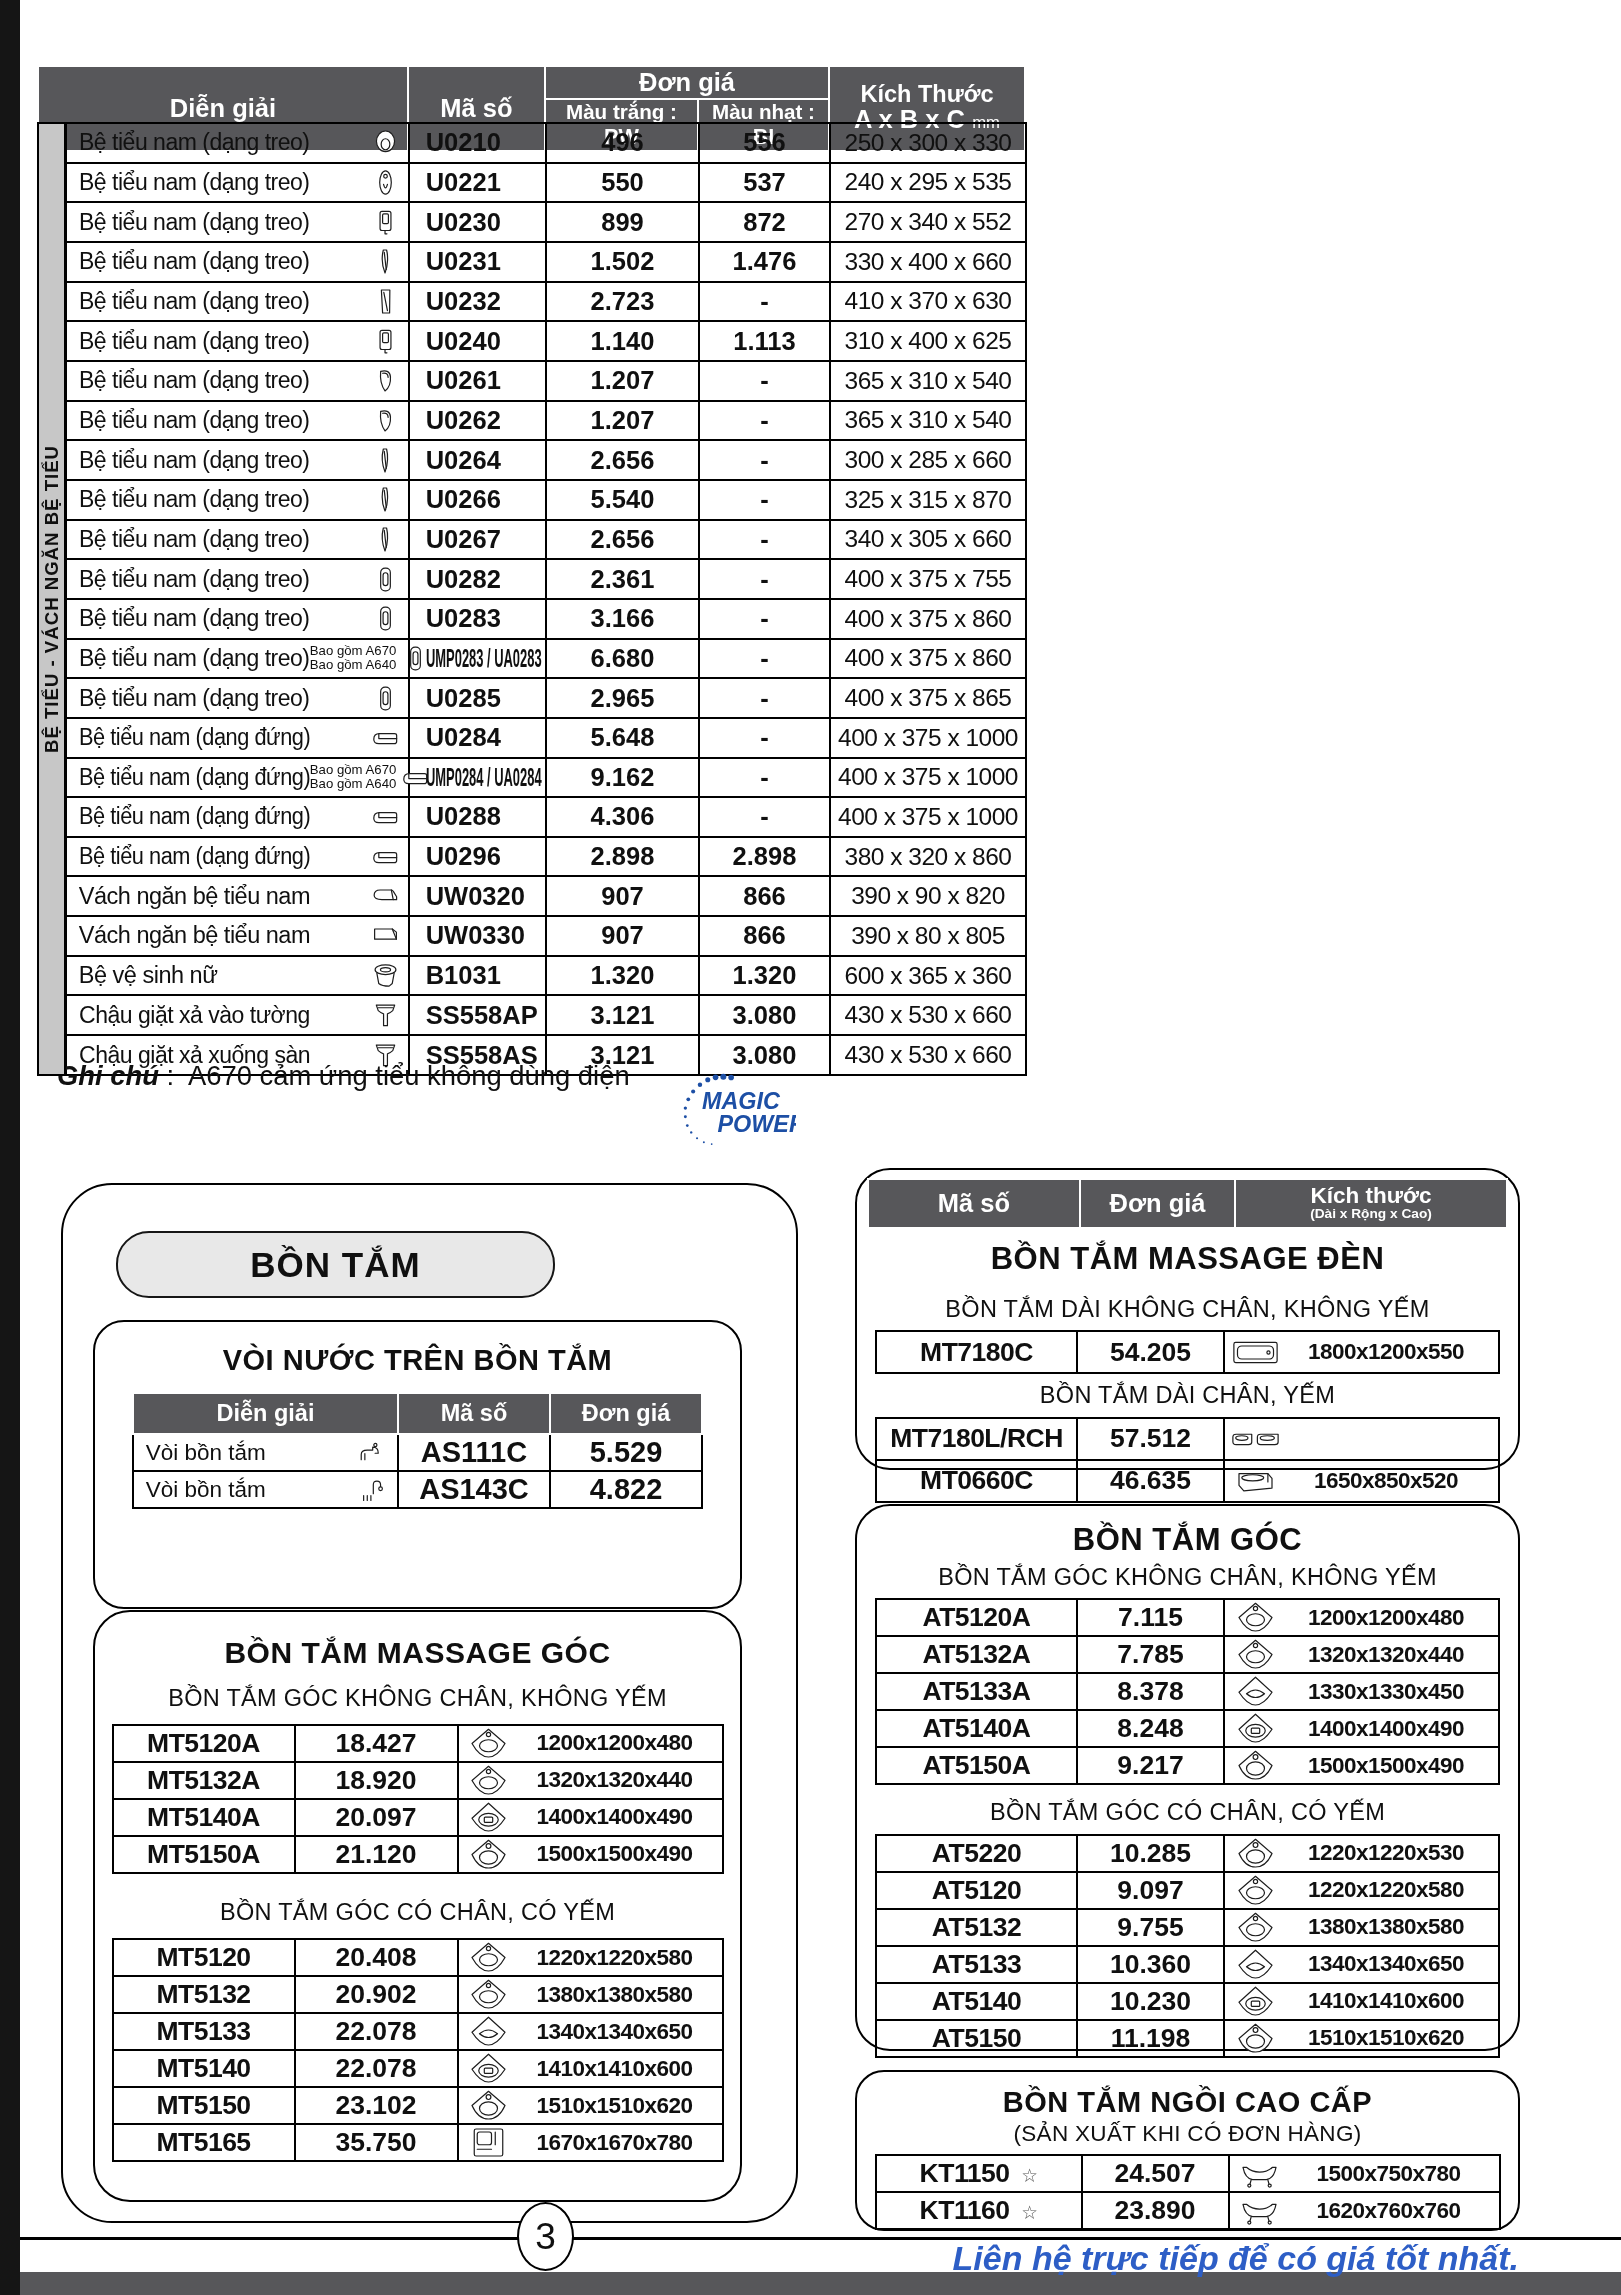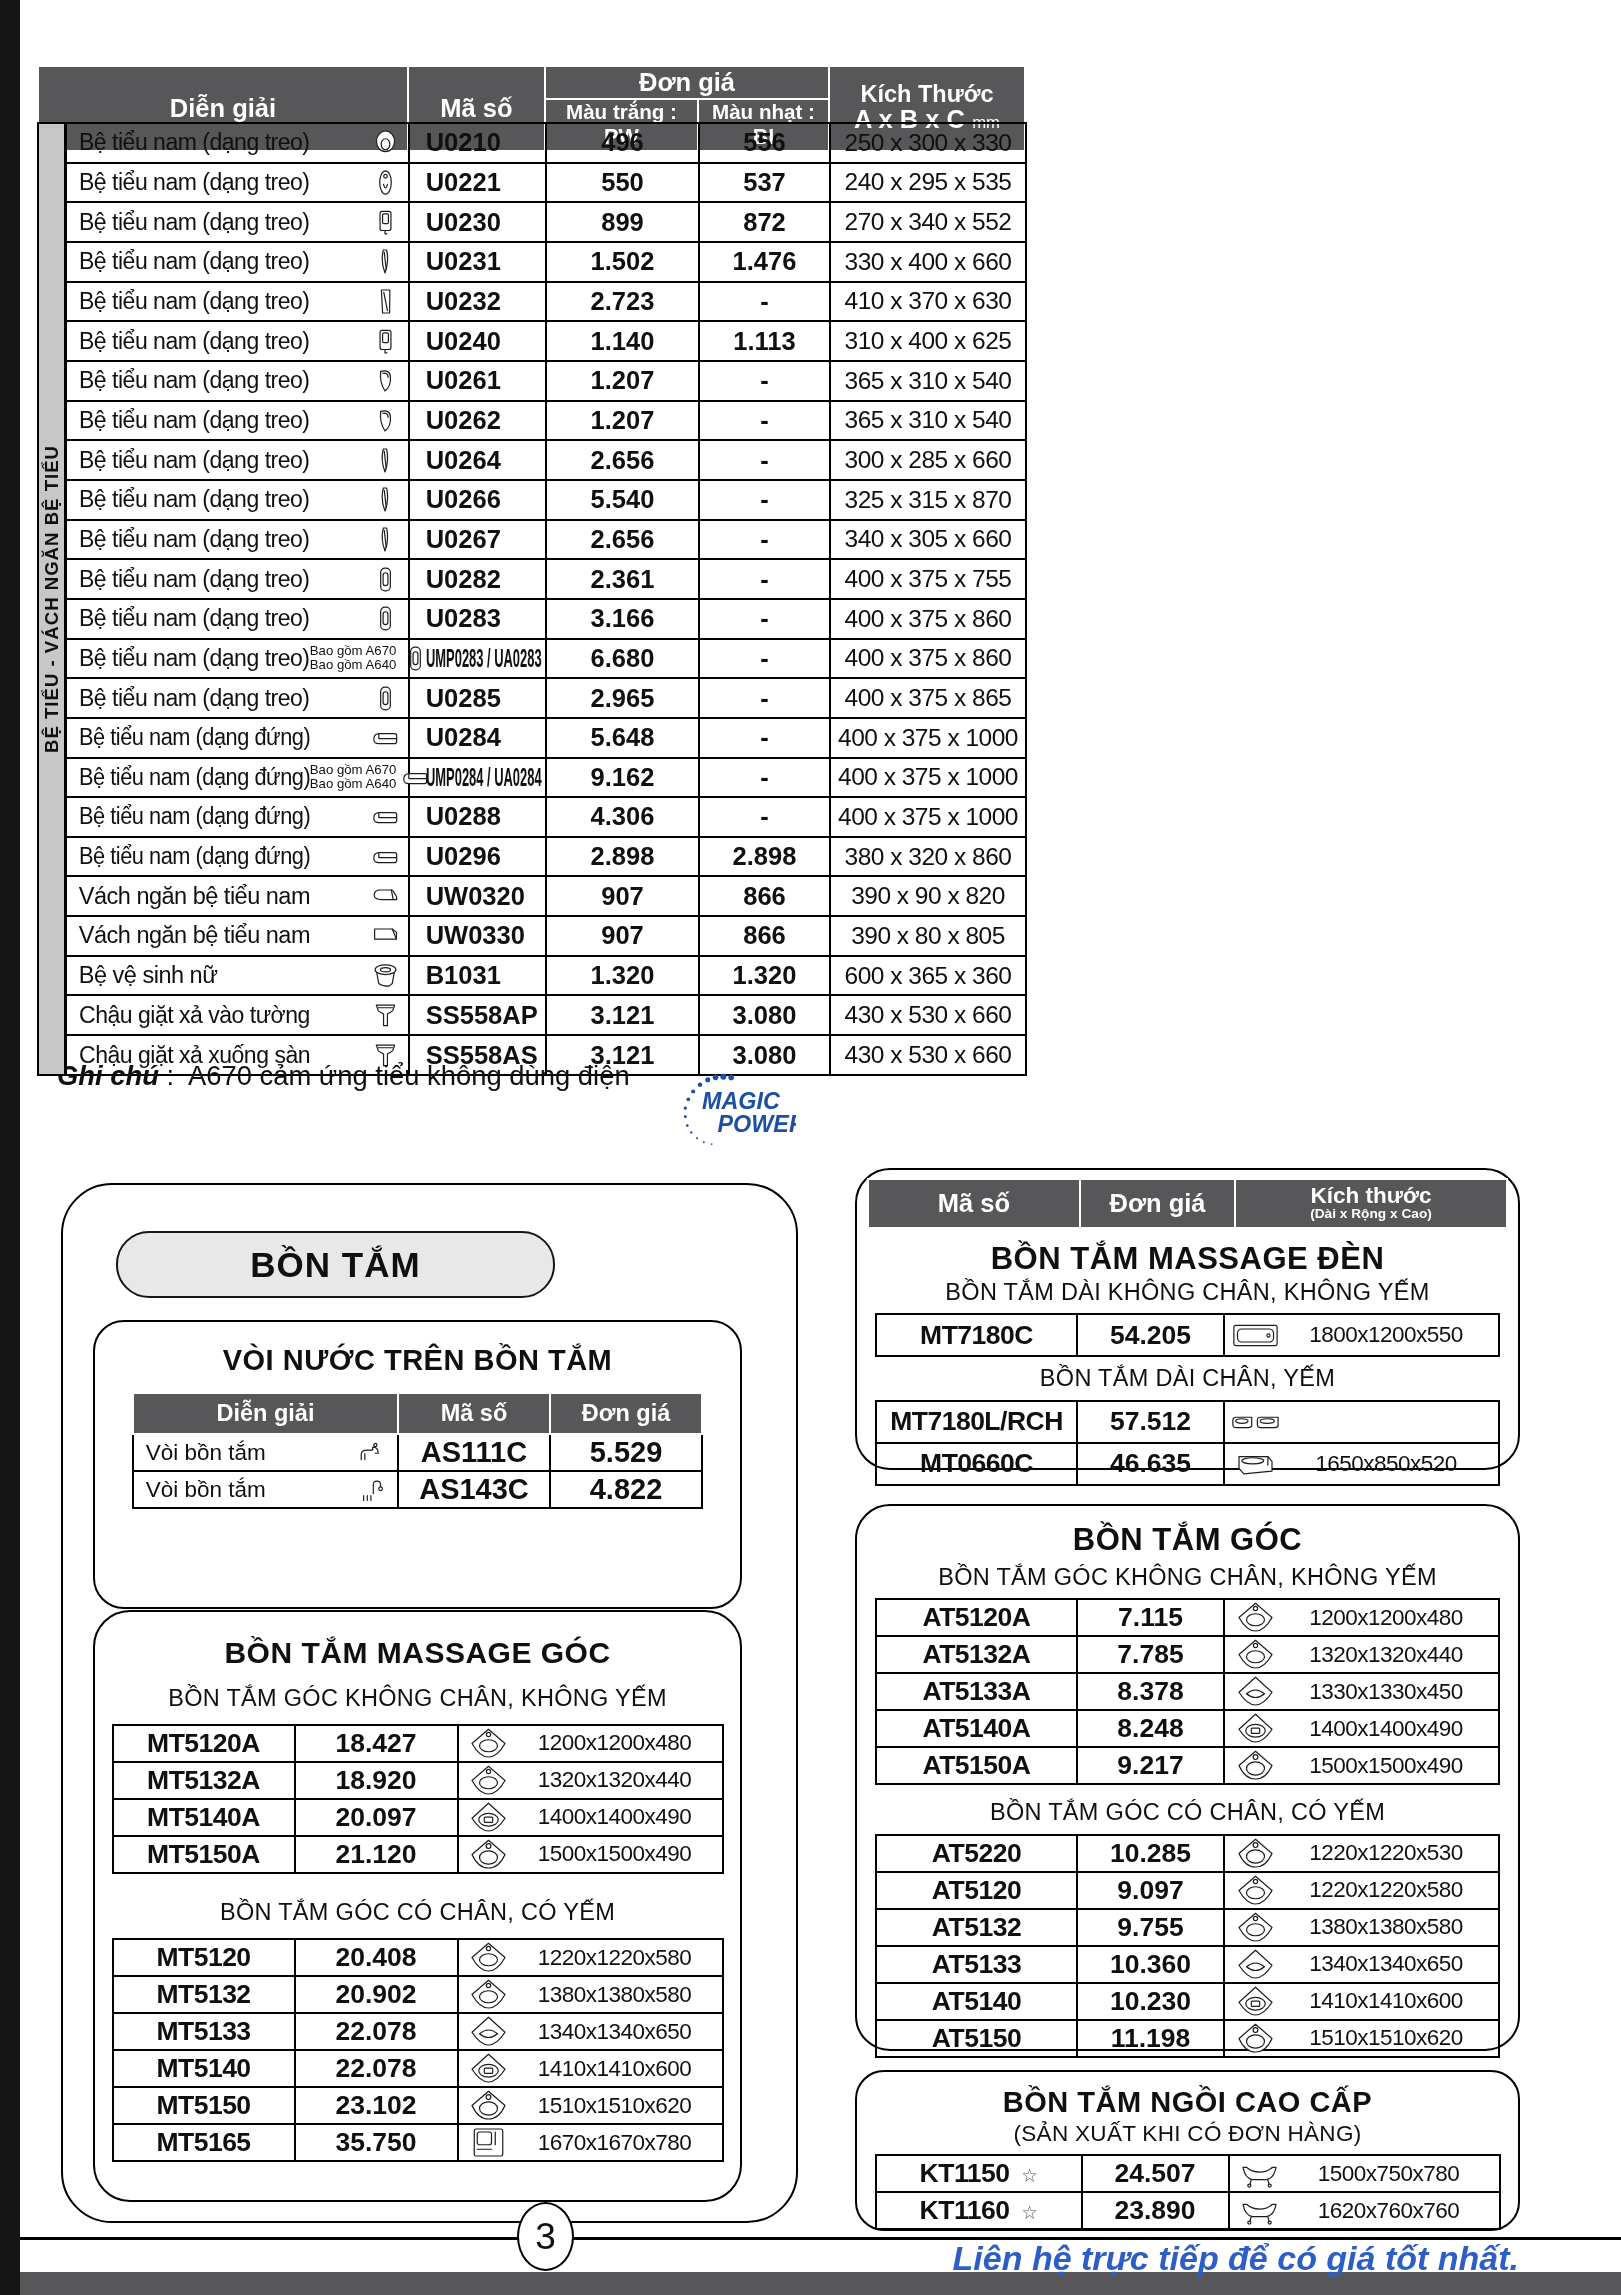--- a/index.html
+++ b/index.html
@@ -68,32 +68,32 @@
 
   .mgoc-box{left:93px;top:1610px;width:649px;height:592px;border-radius:37px;}
   .mgoc-box .box-title{font-size:30px;margin-top:23.5px;}
   .mgoc-box .box-sub{margin-top:15.7px;}
   .m-table{margin:11.8px auto 0;width:610px;border-collapse:collapse;table-layout:fixed;}
   .m-table td{border:2px solid #000;height:37px;padding:0;vertical-align:middle;}
   .m-code{font-weight:bold;font-size:26.5px;text-align:center;letter-spacing:-0.5px;white-space:nowrap;}
   .m-code .fit{display:inline-block;max-width:176px;white-space:nowrap;}
   .swrap{display:flex;align-items:center;height:100%;padding:0 5.9px;}
   .tub-icon{width:49px;height:33px;flex:0 0 auto;display:flex;align-items:center;justify-content:center;}
-  .m-dims{flex:1;text-align:center;font-weight:normal;font-size:22.5px;letter-spacing:-0.5px;}
+  .m-dims{flex:1;text-align:center;font-weight:bold;font-size:22.5px;letter-spacing:-0.5px;}
   .m-price{font-weight:bold;font-size:26.5px;text-align:center;}
   .star{font-size:18.6px;color:#555;margin-left:11.8px;font-weight:normal;}
 
   .mden-box{left:855px;top:1168px;width:665px;height:302px;border-radius:35px;}
   .strip-table{margin:7.8px auto 0;width:639px;border-collapse:collapse;table-layout:fixed;}
   .strip-table th{background:#57575a;color:#fff;border:2.9px solid #fff;height:49px;padding:0;font-weight:bold;}
   .st-main{font-size:25.5px;}
   .st-k1{font-size:22.5px;line-height:22.5px;}
   .st-k2{font-size:13.7px;line-height:14.7px;font-weight:bold;}
   .mden-box .box-title{font-size:31px;margin-top:11.8px;}
-  .mden-box .box-sub{margin-top:2px;}
+  .mden-box .box-sub{margin-top:19px;}
   .r-table{margin:7.8px auto 0;width:623px;border-collapse:collapse;table-layout:fixed;}
   .r-table td{border:2px solid #000;height:42px;padding:0;vertical-align:middle;}
 
   .goc-box{left:855px;top:1504px;width:665px;height:547px;border-radius:35px;}
   .goc-box .box-title{font-size:31px;margin-top:15.7px;}
   .goc-box .box-sub{margin-top:5.9px;}
   .goc-box .r-table td{height:37px;margin-left:34px;}
 
   .prem-box{left:855px;top:2070px;width:665px;height:161px;border-radius:29px;}
   .prem-box .box-title{font-size:29px;margin-top:13.7px;}

